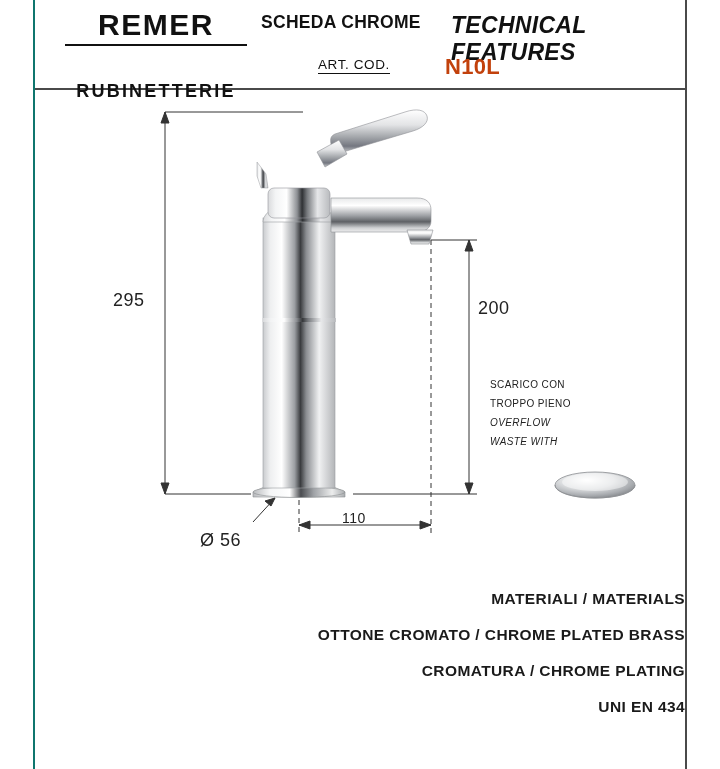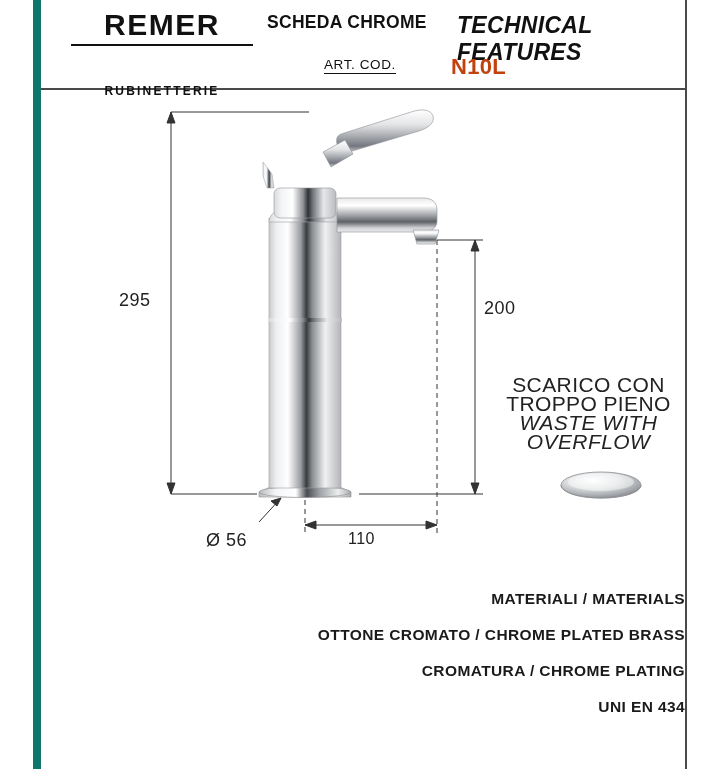--- a/index.html
+++ b/index.html
@@ -14,21 +14,21 @@
     color: #1a1a1a;
     overflow: hidden;
   }
   .sheet {
     position: absolute;
     left: 33px;
     top: 0px;
     width: 654px;
     height: 769px;
     background: #ffffff;
-    border-left: 8px solid #0f766e;
+    border-left: 2px solid #0f766e;
     border-right: 2px solid #4a4a4a;
     box-sizing: border-box;
   }
   .page-edge-left {
     position: absolute;
     left: 0; top: 0;
     width: 33px; height: 769px;
     background: #ffffff;
   }
   .page-edge-right {
@@ -60,21 +60,21 @@
     font-weight: 700;
     letter-spacing: 1.5px;
     color: #111;
     line-height: 34px;
   }
   .logo-rule {
     border-bottom: 2px solid #111;
     margin: 2px 0 4px 0;
   }
   .logo-sub {
-    font-size: 12px;
+    font-size: 18px;
     font-weight: 700;
     letter-spacing: 2.2px;
     color: #111;
     line-height: 18px;
     margin-top: 36px;
   }
   .title-it {
     position: absolute;
     left: 226px;
     top: 12px;
@@ -128,22 +128,22 @@
     color: #222;
     letter-spacing: 0.5px;
     white-space: nowrap;
   }
 
   .waste-text {
     position: absolute;
     left: 455px;
     top: 285px;
     width: 185px;
-    text-align: center;
-    font-size: 21px;
+    text-align: left;
+    font-size: 10px;
     line-height: 19px;
     color: #222;
     letter-spacing: 0.4px;
   }
   .waste-text .en { font-style: italic; }
 
   
   .materials {
     position: absolute;
     left: 0;
@@ -296,27 +296,27 @@
         <polygon points="240,408 230,411 236,416"></polygon>
       </g>
     </svg>
 
     <div class="dim-label" style="left:78px; top:200px; font-size:18px;">295</div>
 
     <div class="dim-label" style="left:443px; top:208px; font-size:18px;">200</div>
 
     <div class="dim-label" style="left:165px; top:440px; font-size:18px;">Ø 56</div>
 
-    <div class="dim-label" style="left:307px; top:440px; font-size:16px;">110</div>
+    <div class="dim-label" style="left:307px; top:420px; font-size:14px;">110</div>
 
     <div class="waste-text">
       <div>SCARICO CON</div>
       <div>TROPPO PIENO</div>
+      <div class="en">OVERFLOW</div>
       <div class="en">WASTE WITH</div>
-      <div class="en">OVERFLOW</div>
     </div>
   </div>
 
   <div class="materials">
     <div class="mat-line bold">MATERIALI / MATERIALS</div>
     <div class="mat-line">OTTONE CROMATO / CHROME PLATED BRASS</div>
     <div class="mat-line bold">CROMATURA / CHROME PLATING</div>
     <div class="mat-line">UNI EN 434</div>
   </div>
 

